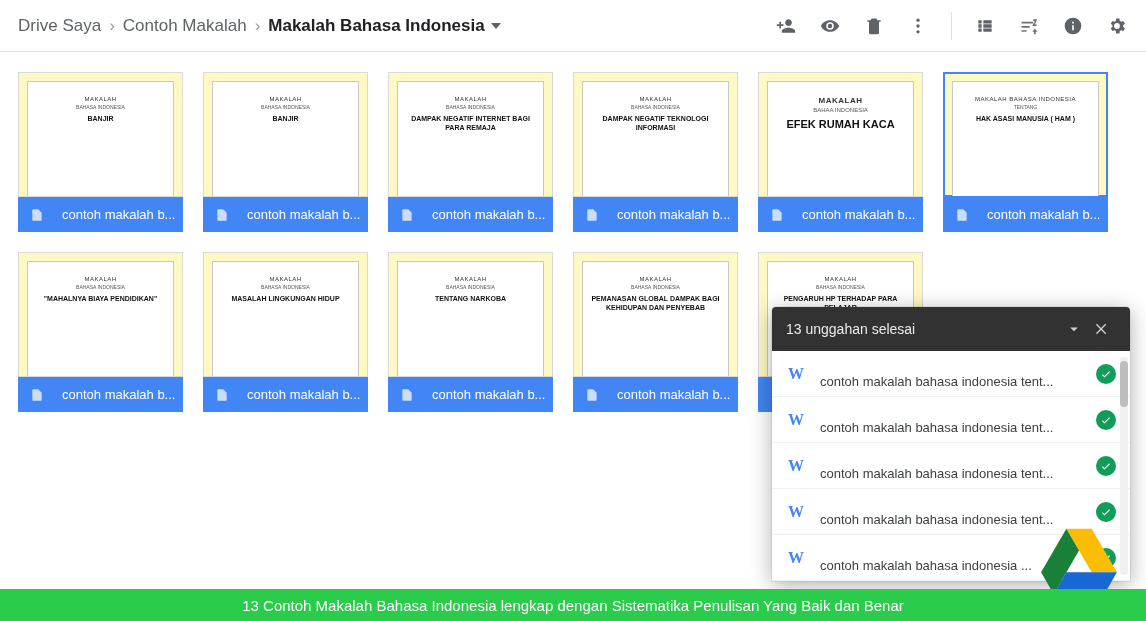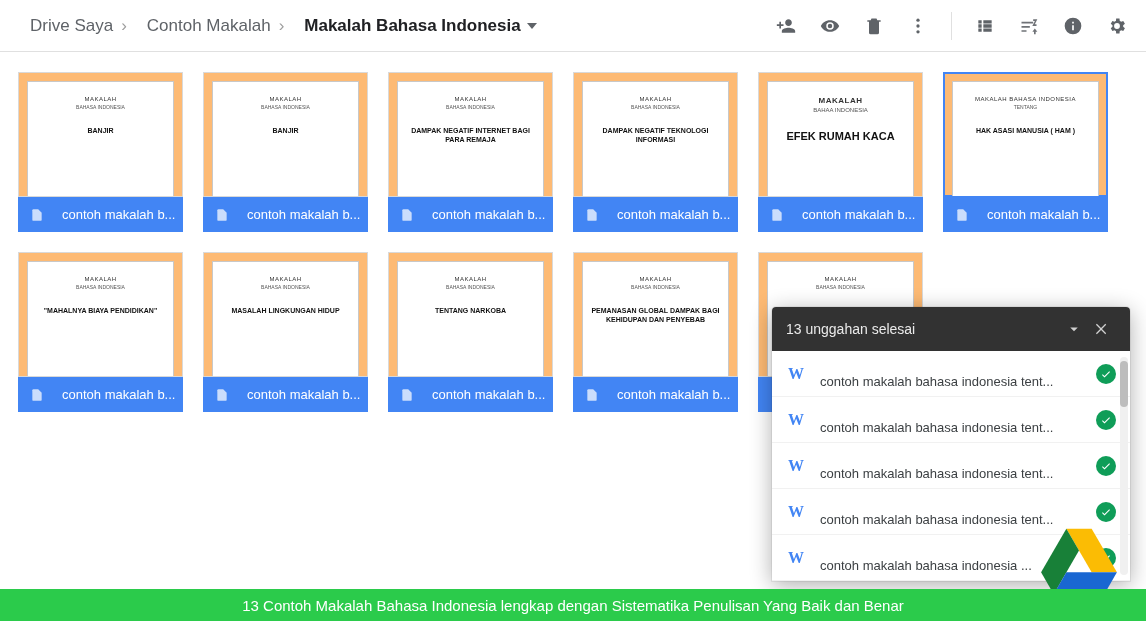--- a/index.html
+++ b/index.html
@@ -20,21 +20,21 @@
     color: #5f6368;
     border-bottom: 1px solid #e0e0e0;
   }
   .breadcrumb {
     display: flex;
     align-items: center;
     gap: 8px;
     flex: 1;
     font-size: 17px;
   }
-  .breadcrumb .crumb { color: #5f6368; cursor: pointer; margin-left: 12px; }
+  .breadcrumb .crumb { color: #5f6368; cursor: pointer; }
   .breadcrumb .crumb.current { color: #202124; font-weight: 600; display:flex; align-items:center; gap:6px;}
   .breadcrumb .sep { color: #9e9e9e; }
   .chev-down {
     width: 0; height: 0;
     border-left: 5px solid transparent;
     border-right: 5px solid transparent;
     border-top: 6px solid #5f6368;
     display:inline-block;
   }
   .toolbar {
@@ -69,36 +69,36 @@
   }
   .file-card {
     width: 165px;
     cursor:pointer;
     display:flex;
     flex-direction:column;
   }
   .file-card.selected .thumb { outline: 2px solid #4285f4; outline-offset:-2px; }
   .thumb {
     height: 125px;
-    background:#fdba74;
+    background:#fef9c3;
     border:1px solid #d9d9d9;
     position:relative;
     overflow:hidden;
   }
   .thumb-page {
     position:absolute;
     left:8px; right:8px; top:8px; bottom:-2px;
     border:1px solid #c8c8c8;
     background:#fff;
     padding-top:14px;
     text-align:center;
   }
   .thumb-page .t1 { font-size:6px; color:#333; letter-spacing:.5px;}
   .thumb-page .t2 { font-size:5px; color:#555; margin-top:2px;}
-  .thumb-page .t3 { font-size:7px; color:#111; font-weight:700; margin-top:16px; padding:0 6px; line-height:1.3;}
+  .thumb-page .t3 { font-size:7px; color:#111; font-weight:700; margin-top:4px; padding:0 6px; line-height:1.3;}
   .file-card.large .thumb-page .t1 { font-size:8px; font-weight:700; }
   .file-card.large .thumb-page .t2 { font-size:6px; }
   .file-card.large .thumb-page .t3 { font-size:11px; }
   .file-label {
     height:35px;
     background:#4285f4;
     color:#fff;
     font-size:13px;
     display:flex;
     align-items:center;

